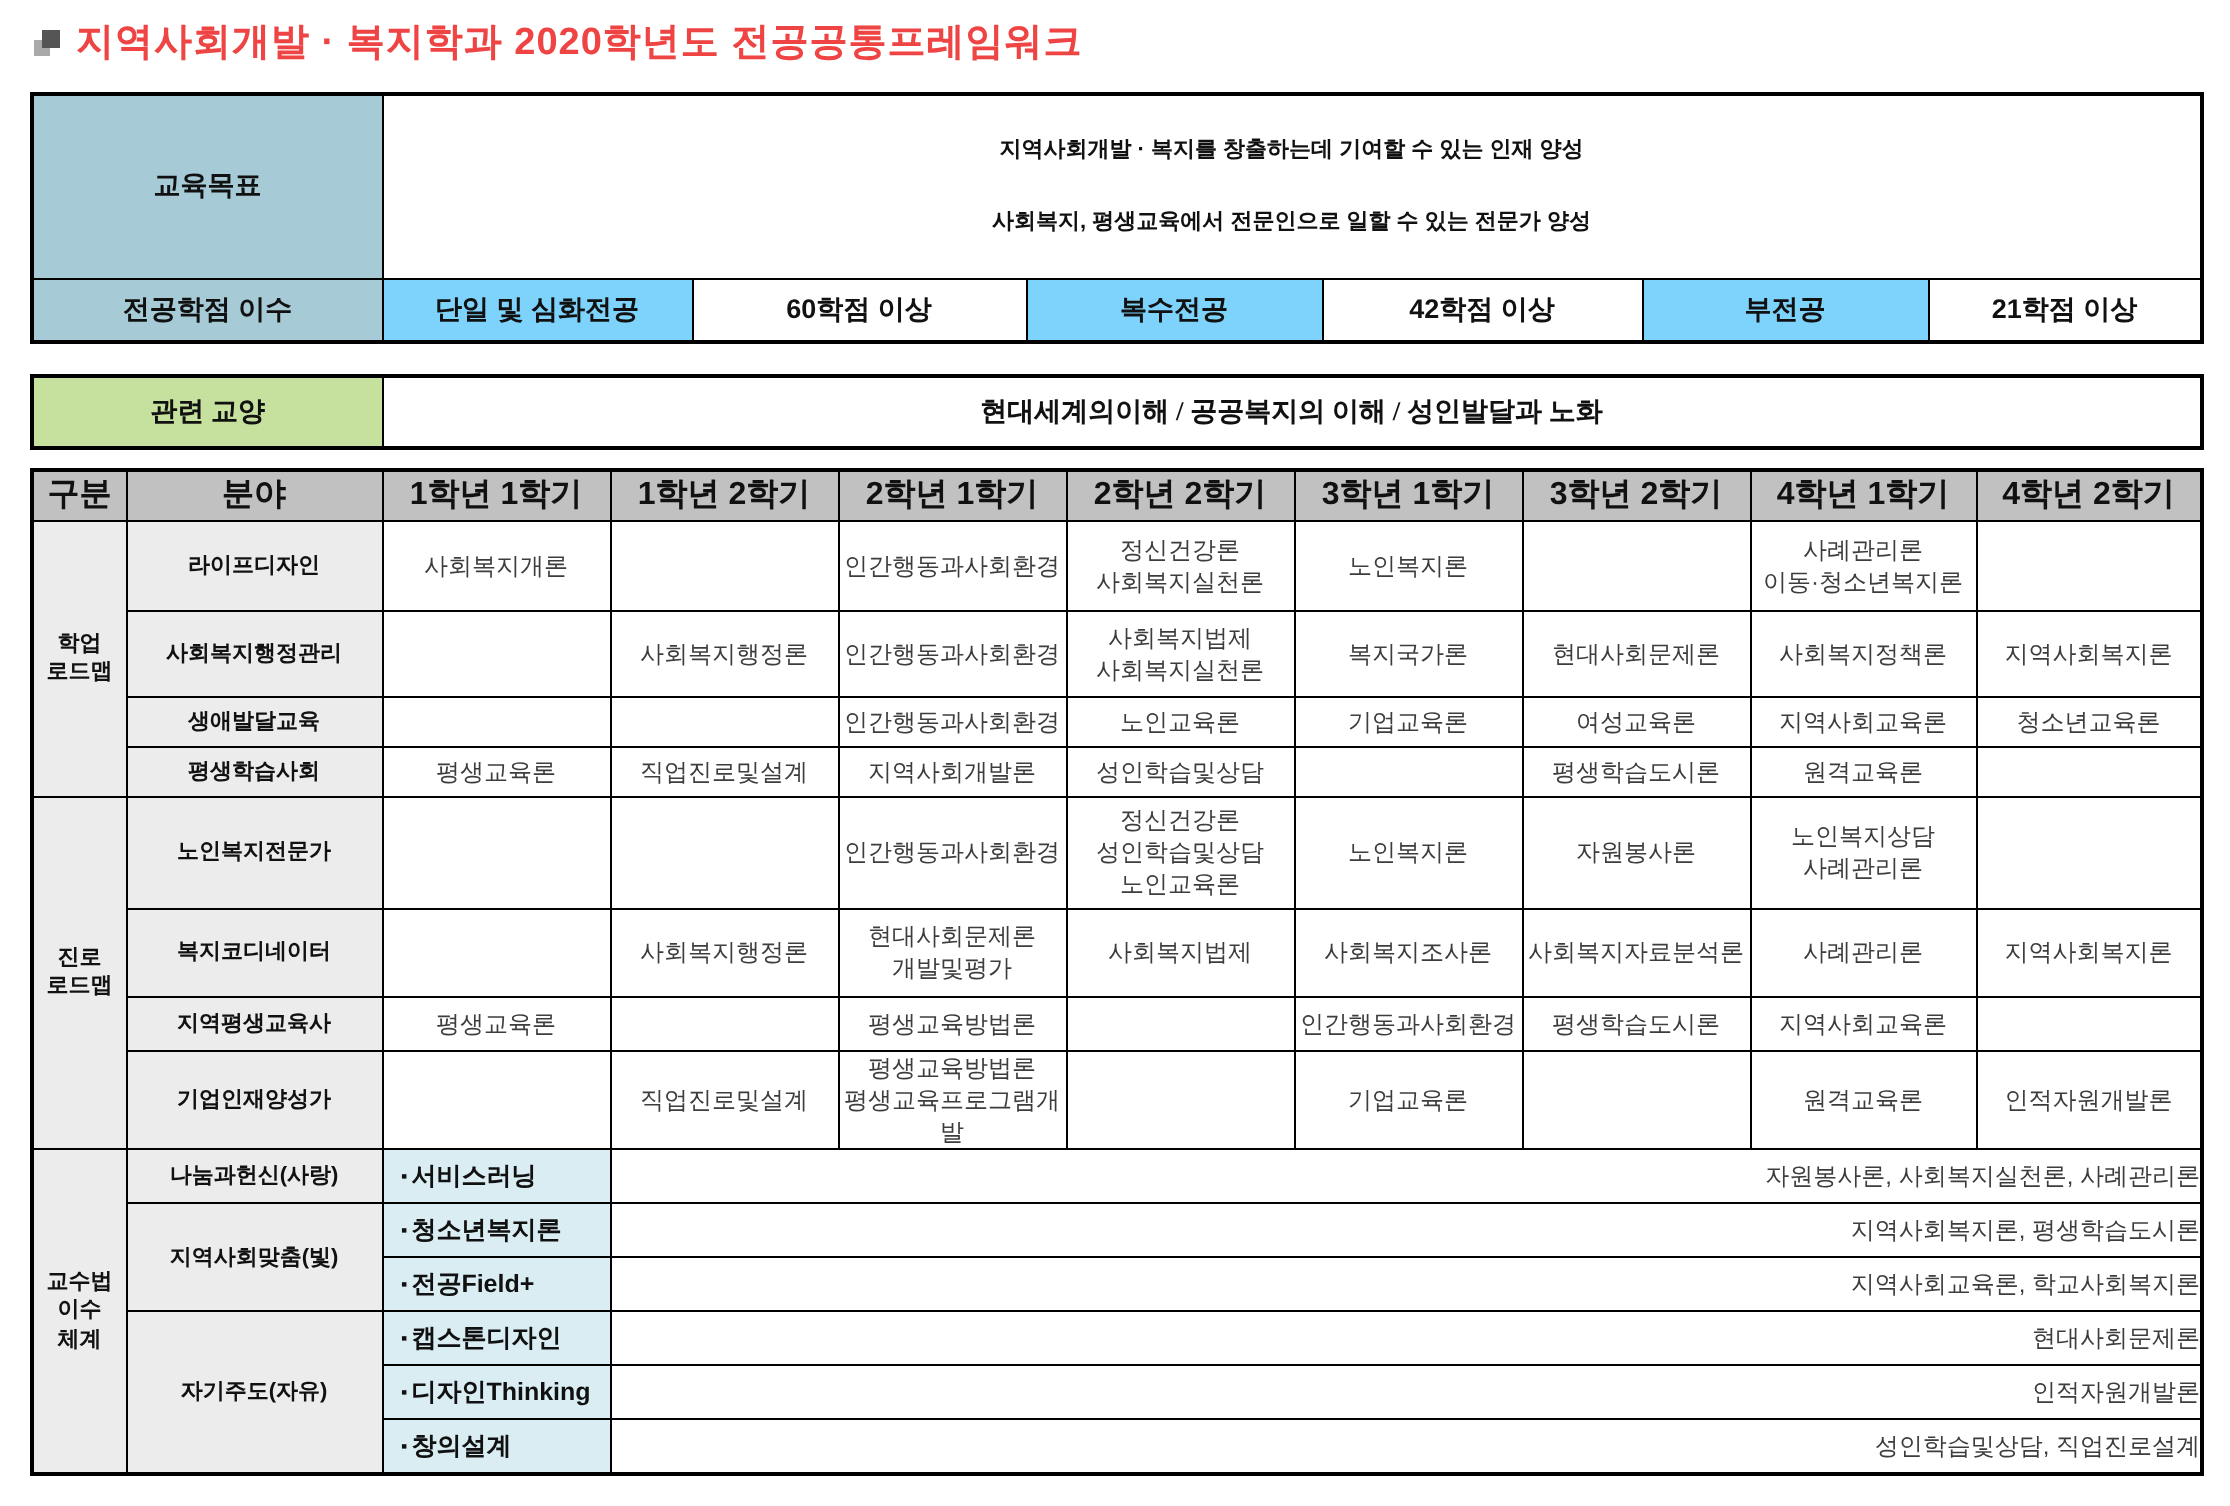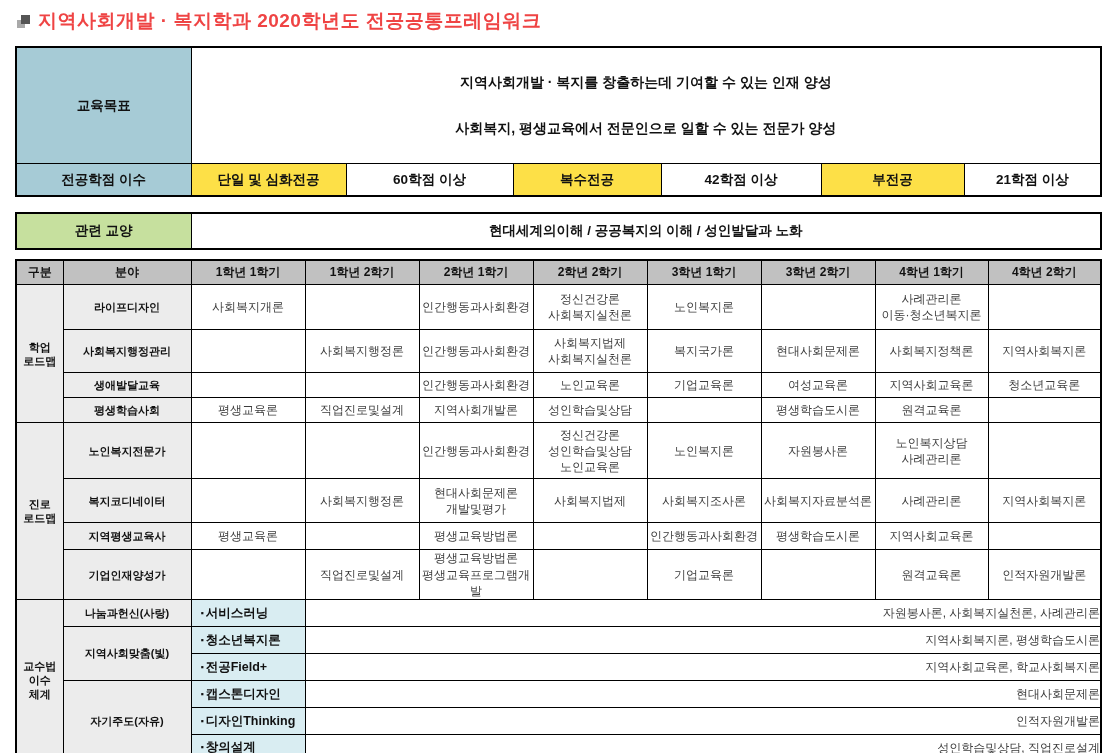--- a/index.html
+++ b/index.html
@@ -14,40 +14,40 @@
   .title-bullet .sq-main { position: absolute; left: 4px; top: 1px; width: 9px; height: 9px; background: #555; }
   .page-title { font-size: 19px; font-weight: bold; color: #ef4444; letter-spacing: 0.5px; }
 
   table { border-collapse: collapse; table-layout: fixed; width: 1085px; }
   table, td, th { border: 1px solid #000; }
   table { border-width: 2px; }
   td, th { text-align: center; vertical-align: middle; white-space: pre-line; overflow: hidden; }
 
   
   .teal   { background: #a6cbd6; }
-  .tealLt { background: #fde047; }
+  .tealLt { background: #7dd3fc; }
   .green  { background: #c6e09e; }
   .grayHd { background: #c1c1c1; }
   .grayLt { background: #ececec; }
   .cyan   { background: #d9edf2; }
 
   .bold13 { font-weight: bold; font-size: 13.5px; }
   .course { font-size: 12px; color: #3d3d3d; line-height: 1.35; }
 
   
   .tbl-goals { margin-top: 8px; }
-  .tbl-goals .goals-cell { line-height: 1.65; font-weight: bold; font-size: 14px; }
+  .tbl-goals .goals-cell { line-height: 1.65; font-weight: bold; font-size: 11px; }
 
   
   .tbl-liberal { margin-top: 15px; }
-  .tbl-liberal td { font-size: 13.5px; }
+  .tbl-liberal td { font-size: 13.5px; font-family: Liberation Serif, serif; }
 
   
   .tbl-main { margin-top: 9px; }
-  .tbl-main th { font-size: 12px; font-weight: bold; }
+  .tbl-main th { font-size: 16px; font-weight: bold; }
   .tbl-main .lbl { font-size: 11px; font-weight: bold; line-height: 1.3; }
   .tbl-main td.method { text-align: left; padding-left: 9px; font-weight: bold; font-size: 12.5px; }
   .tbl-main td.content { text-align: right; }
   .bullet-glyph { font-size: 9px; margin-right: 2px; vertical-align: 1px; }
 </style>
 </head>
 <body>
 
 <div class="page">
 

